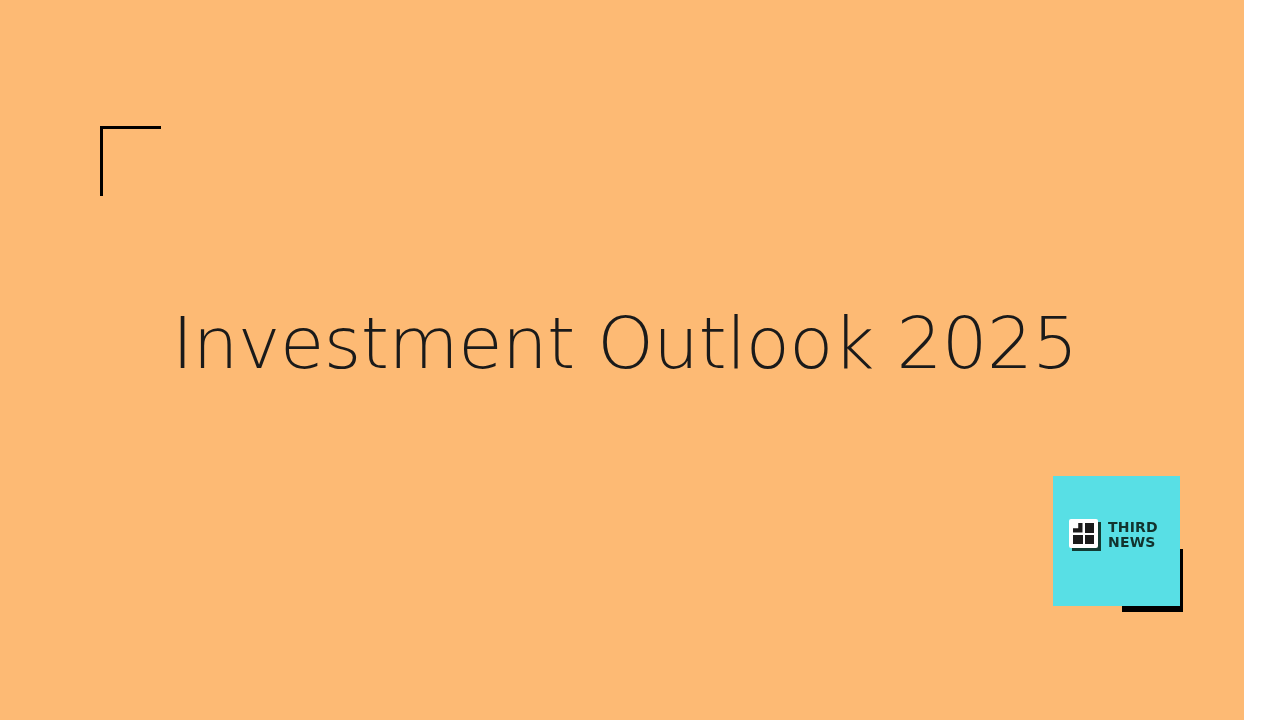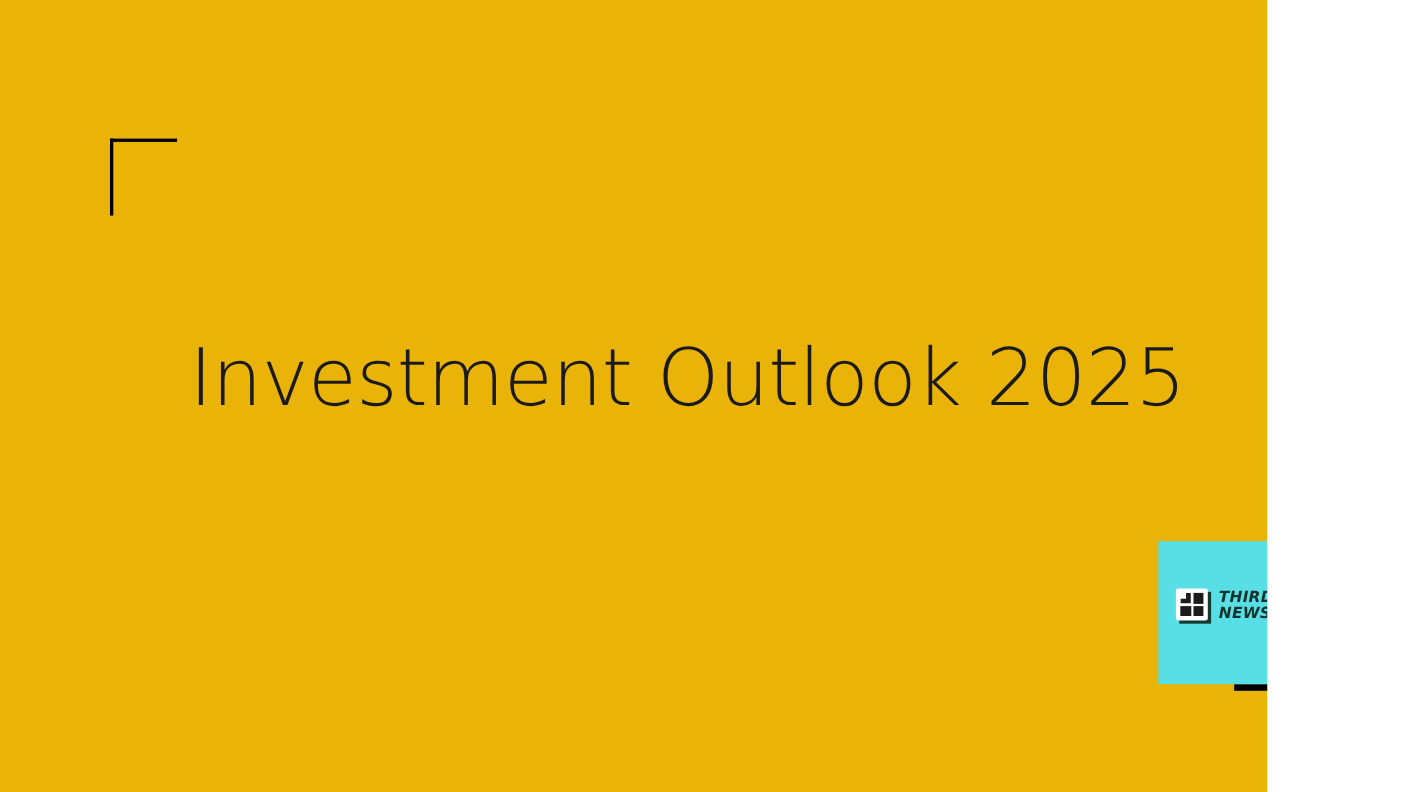--- a/index.html
+++ b/index.html
@@ -5,23 +5,23 @@
   html, body {
     margin: 0;
     padding: 0;
     background: #ffffff;
   }
   body {
     font-family: "DejaVu Sans", sans-serif;
   }
   .slide {
     position: relative;
-    width: 1152px;
+    width: 1244px;
     height: 720px;
-    background: #eab308;
+    background: #fdba74;
     overflow: hidden;
   }
 
   
   .corner-bracket {
     position: absolute;
     left: 100px;
     top: 126px;
     width: 61px;
     height: 70px;
@@ -54,24 +54,23 @@
     line-height: 86px;
     letter-spacing: -0.5px;
     color: #1a1a1a;
     white-space: nowrap;
   }
 
   
   .logo-block {
     position: absolute;
     left: 1053px;
-    top: 492px;
+    top: 476px;
     width: 127px;
     height: 130px;
-    font-style: italic;
   }
   .logo-shadow-right {
     position: absolute;
     left: 127px;
     top: 73px;
     width: 3px;
     height: 63px;
     background: #000000;
   }
   .logo-shadow-bottom {

